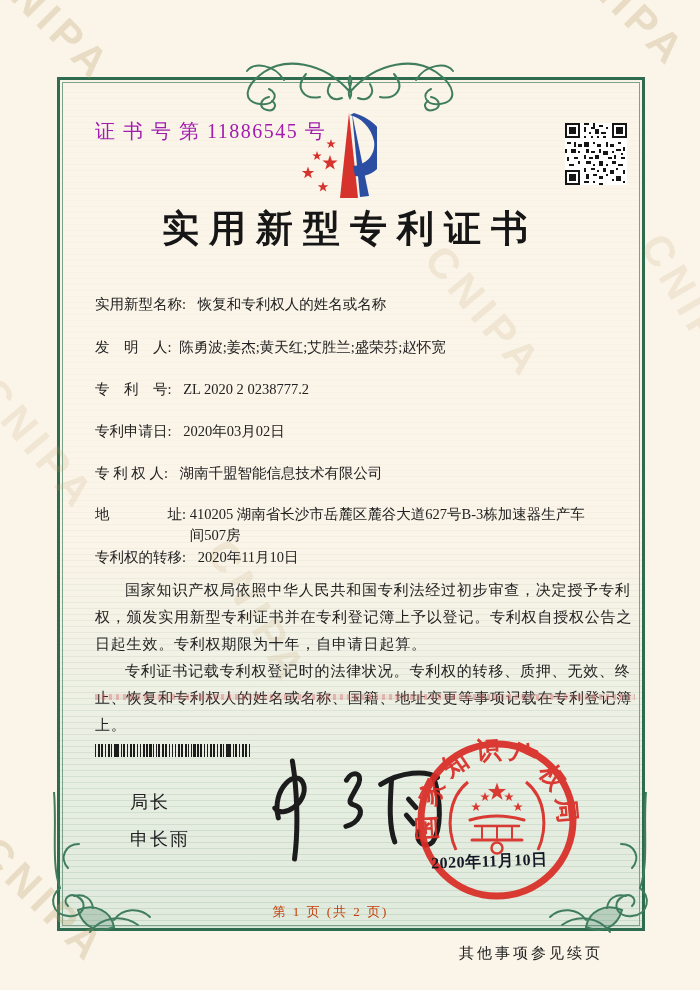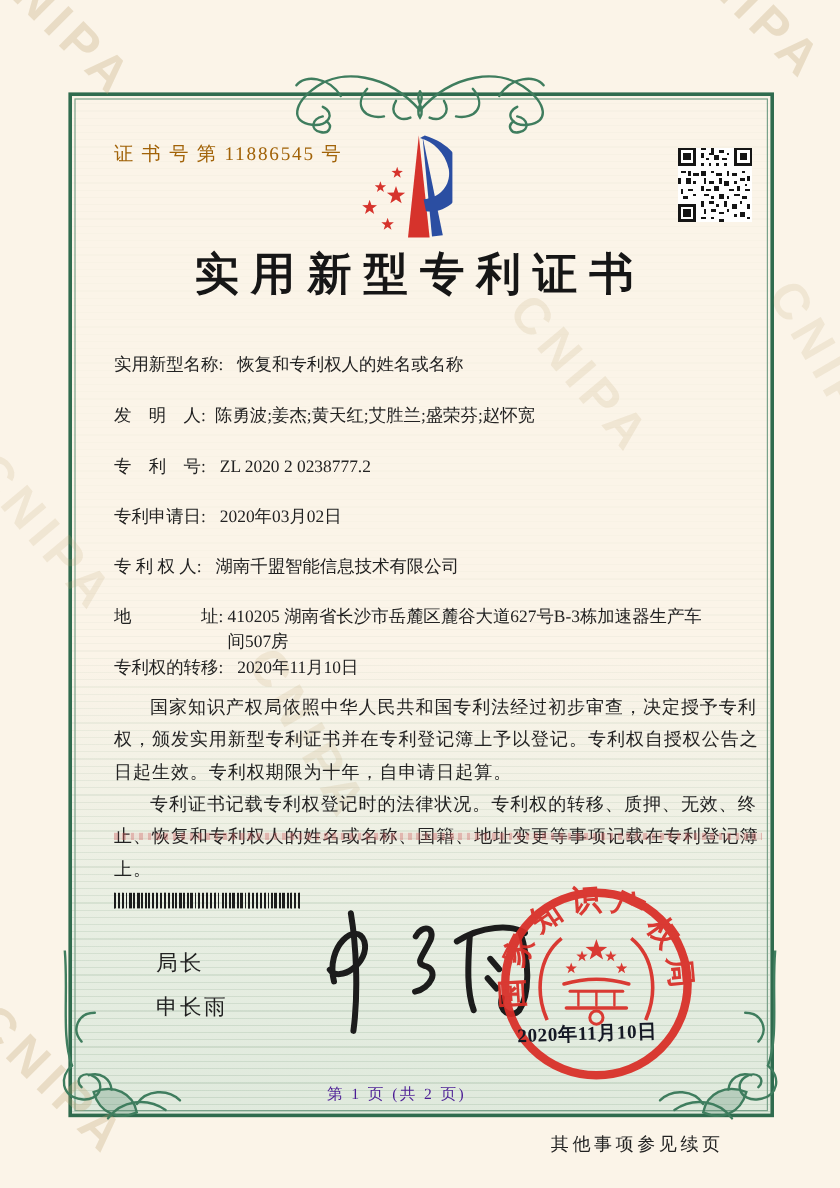--- a/index.html
+++ b/index.html
@@ -24,21 +24,21 @@
   .frame-inner{position:absolute;left:2px;top:2px;right:2px;bottom:2px;
          border:1px solid #7aa28b;}
   .guilloche{position:absolute;left:0;top:0;right:0;bottom:0;
          background:repeating-linear-gradient(180deg, rgba(126,160,130,0.22) 0px,
                     rgba(126,160,130,0.22) 1px, rgba(0,0,0,0) 1px, rgba(0,0,0,0) 6px);
          -webkit-mask-image:linear-gradient(180deg, rgba(0,0,0,0.12) 0%, rgba(0,0,0,0.10) 45%, rgba(0,0,0,0.75) 78%, #000 100%);
          mask-image:linear-gradient(180deg, rgba(0,0,0,0.12) 0%, rgba(0,0,0,0.10) 45%, rgba(0,0,0,0.75) 78%, #000 100%);}
 
   .content{position:absolute;left:0;top:0;width:700px;height:990px;z-index:3;}
 
-  .cert-no{position:absolute;left:95px;top:118px;font-size:16px;color:#a16207;letter-spacing:1.5px;text-align:center;}
+  .cert-no{position:absolute;left:95px;top:118px;font-size:20px;color:#a21caf;letter-spacing:1.5px;text-align:center;}
   .title{position:absolute;left:0;top:204px;width:700px;text-align:center;font-size:37px;
          font-weight:bold;color:#161616;letter-spacing:10px;}
 
   .row{position:absolute;left:95px;font-size:14.5px;color:#2a2a2a;line-height:21px;}
   .row .lbl{display:inline-block;color:#222;}
   .row .val{color:#222;}
   .addr .val{display:inline-block;vertical-align:top;width:400px;}
 
   .legal{position:absolute;left:95px;top:577px;width:542px;font-size:15px;line-height:27px;
          color:#222;letter-spacing:0.8px;}
@@ -50,21 +50,21 @@
   .barcode{position:absolute;left:95px;top:744px;width:156px;height:13px;
          background:repeating-linear-gradient(90deg,#1c1c1c 0 1.5px,transparent 1.5px 3.2px),
                     repeating-linear-gradient(90deg,#1c1c1c 0 1px,transparent 1px 7px);}
 
   .signer{position:absolute;left:130px;top:784px;font-family:"Liberation Sans","DejaVu Sans",sans-serif;
          font-size:18px;color:#222;letter-spacing:2px;line-height:37px;}
 
   .seal-date{position:absolute;left:431px;top:851px;width:140px;font-size:16px;font-weight:bold;
          color:#141824;letter-spacing:0.5px;transform:rotate(-2deg);}
 
-  .page-num{position:absolute;left:0;top:903px;width:661px;text-align:center;font-size:13px;color:#4c1d95;letter-spacing:2px;}
+  .page-num{position:absolute;left:0;top:903px;width:661px;text-align:center;font-size:13px;color:#c2410c;letter-spacing:2px;}
   .cont-note{position:absolute;left:0;top:944px;width:603px;text-align:right;font-size:15px;color:#222;letter-spacing:3px;}
 
   svg{display:block;}
 </style>
 </head>
 <body>
 
 <div class="wm r45" style="left:-30px;top:-6px;">CNIPA</div>
 <div class="wm r45" style="left:545px;top:-20px;">CNIPA</div>
 <div class="wm r50 soft" style="left:405px;top:288px;">CNIPA</div>

